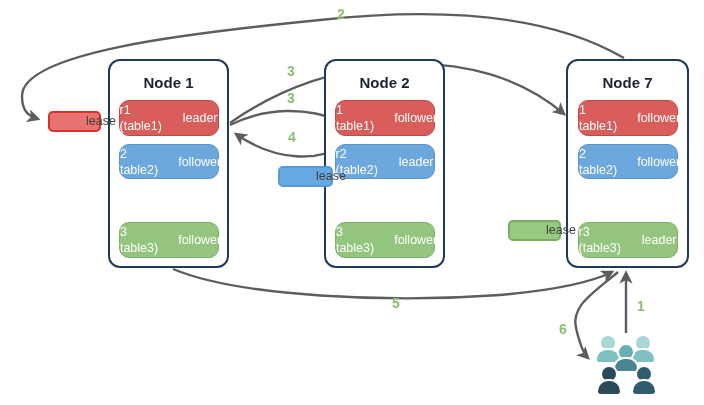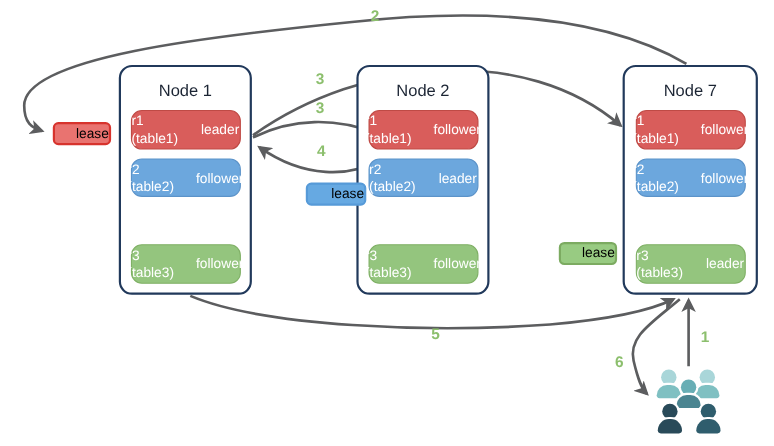--- a/index.html
+++ b/index.html
@@ -11,33 +11,33 @@
   svg.arrows{position:absolute;left:0;top:0;width:704px;height:405px;pointer-events:none;}
   svg.arrows path.ln{fill:none;stroke:var(--line);stroke-width:2.4;}
   svg.arrows .ah{fill:var(--line);}
   
   .node{
     position:absolute;top:59px;height:209px;width:121px;box-sizing:border-box;
     background:#fff;border:2px solid var(--node_border);border-radius:12px;
     display:flex;flex-direction:column;align-items:center;padding-top:12px;
   }
   #node1{left:108px;} #node2{left:324px;} #node3{left:566px;width:123px;}
-  .node-title{font-size:15px;font-weight:400;color:var(--title_text);height:20px;line-height:20px;margin-bottom:7px;}
+  .node-title{font-size:15px;font-weight:700;color:var(--title_text);height:20px;line-height:20px;margin-bottom:7px;}
   .rep{
     width:100px;height:46px;box-sizing:border-box;border-radius:10px;margin-bottom:8px;
     display:flex;flex-direction:row;align-items:center;justify-content:center;
     color:#fff;font-size:12.5px;line-height:1.28;border:1.5px solid;gap:20px;
   }
   .rep.red{background:var(--red_fill);border-color:var(--red_border);}
   .rep.blue{background:var(--blue_fill);border-color:var(--blue_border);}
   .rep.green{background:var(--green_fill);border-color:var(--green_border);margin-top:35px;}
   
   .lease{
     position:absolute;box-sizing:border-box;height:21px;border-radius:5px;border:2px solid;
-    color:#000000;font-size:12.5px;text-align:right;line-height:17px;
+    color:#404040;font-size:12.5px;text-align:left;line-height:17px;padding-left:36px;
   }
   .lease.red{left:48px;top:111px;width:53px;background:var(--lease_red_fill);border-color:var(--lease_red_border);}
   .lease.blue{left:278px;top:166px;width:55px;background:var(--lease_blue_fill);border-color:var(--lease_blue_border);}
   .lease.green{left:508px;top:220px;width:53px;background:var(--lease_green_fill);border-color:var(--lease_green_border);}
   
   .step{position:absolute;width:16px;text-align:center;font-size:14px;font-weight:700;color:var(--label_green);}
   .step.s1{left:633px;top:298px;}
   .step.s2{left:333px;top:6px;}
   .step.s3a{left:283px;top:63px;}
   .step.s3b{left:283px;top:90px;}

